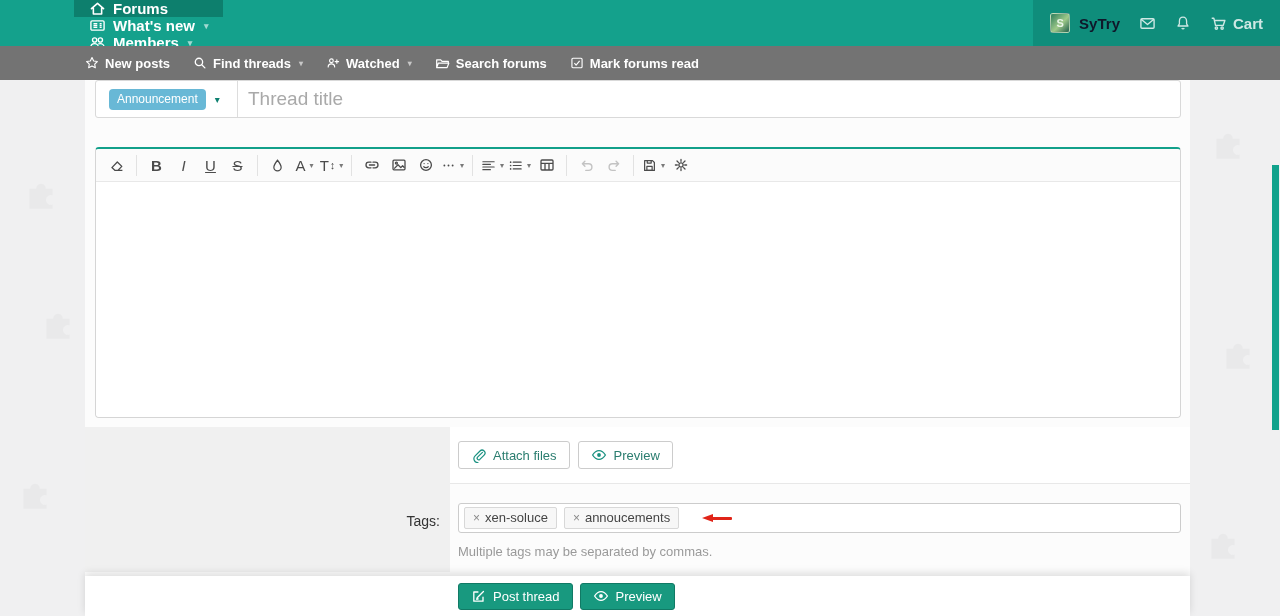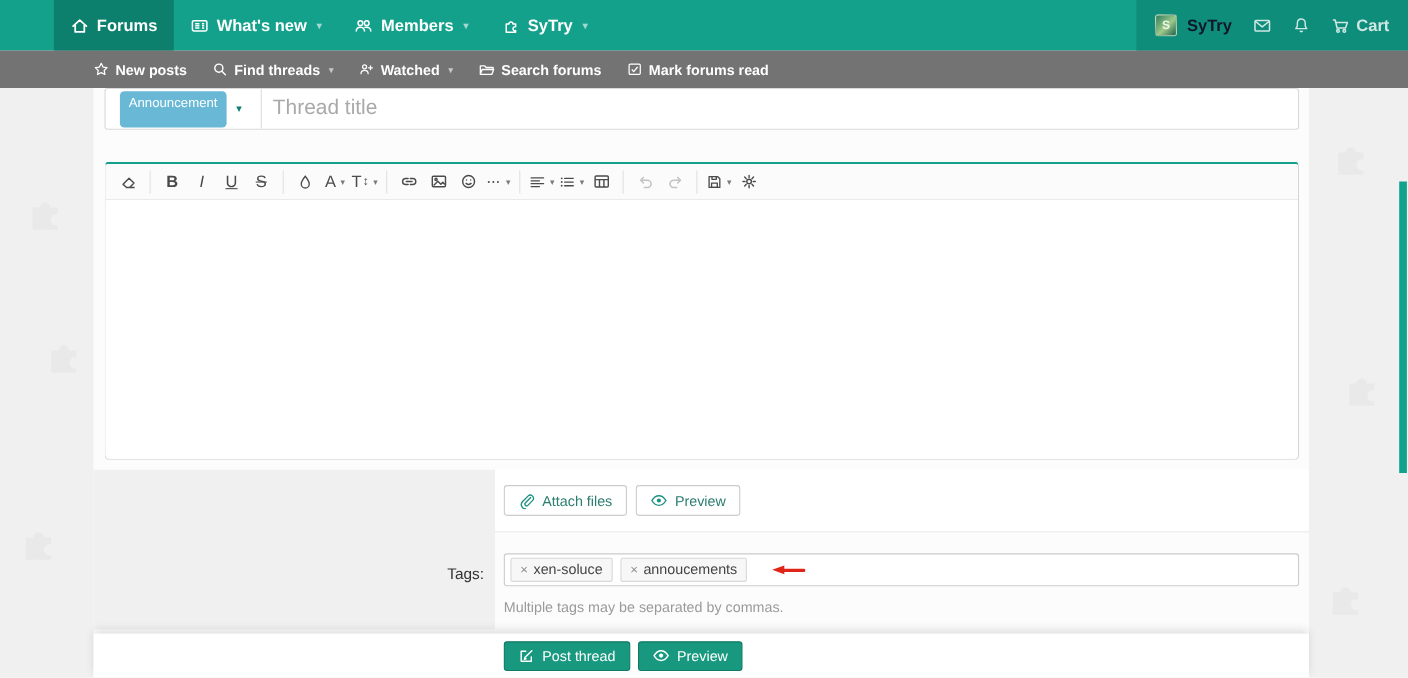--- a/index.html
+++ b/index.html
@@ -4,21 +4,21 @@
 <style>
   * { margin:0; padding:0; box-sizing:border-box; }
   html,body { width:1280px; height:616px; overflow:hidden; }
   body { font-family:"Liberation Sans", sans-serif; background:#f0f0f1; position:relative; }
 
   
   .bg-piece { position:absolute; opacity:0.05; color:#808080; }
 
   
   .nav { position:absolute; top:0; left:0; width:1280px; height:46px; background:#14a18c; display:flex; z-index:5; }
-  .nav-left { display:flex; margin-left:49px; }
+  .nav-left { display:flex; margin-left:74px;flex-direction:column; }
   .nav-item { display:flex; align-items:center; gap:7px; padding:0 15px; color:#fff; font-weight:bold; font-size:15px; cursor:pointer; }
   .nav-item.active { background:#0d7f6d; }
   .caret { font-size:9px; color:rgba(255,255,255,.6); margin-left:2px; }
   .nav-right { margin-left:auto; display:flex; }
   .user-panel { background:#0f8d7b; display:flex; align-items:center; gap:19px; padding:0 17px; }
   .avatar { width:20px; height:20px; border-radius:3px; background:linear-gradient(135deg,#2e7d5b,#9fc98a 55%,#1f5e4c); border:1px solid rgba(255,255,255,.4); display:flex; align-items:center; justify-content:center; color:#eaf6e8; font-size:11px; font-weight:bold; cursor:pointer; }
   .username { color:#0f172a; font-weight:bold; font-size:15px; margin-left:-10px; cursor:pointer; }
   .nav-ico { color:rgba(255,255,255,.8); display:flex; align-items:center; cursor:pointer; }
   .cart { display:flex; align-items:center; gap:6px; color:rgba(255,255,255,.8); font-size:15px; font-weight:bold; cursor:pointer; }
   .search-panel { background:#0c8170; display:flex; align-items:center; gap:8px; padding:0 20px; margin-right:92px; color:#fff; font-size:15px; font-weight:bold; cursor:pointer; }
@@ -26,21 +26,21 @@
   
   .subnav { position:absolute; top:46px; left:0; width:1280px; height:34px; background:#737373; display:flex; align-items:center; gap:23px; padding-left:85px; z-index:5; }
   .subnav-item { display:flex; align-items:center; gap:6px; color:#fff; font-size:13px; font-weight:bold; cursor:pointer; }
   .subnav-item .caret { font-size:8px; }
 
   
   .content { position:absolute; left:85px; top:80px; width:1105px; height:536px; background:#fcfcfc; }
 
   .title-box { position:absolute; left:10px; top:0; width:1086px; height:38px; background:#fff; border:1px solid #d9d9d9; border-radius:3px; display:flex; align-items:center; }
   .prefix-cell { width:142px; height:100%; display:flex; align-items:center; gap:9px; padding-left:13px; border-right:1px solid #ddd; cursor:pointer; }
-  .prefix-badge { background:#68b8d6; color:#fff; font-size:12px; padding:3px 8px 16px; border-radius:4px; white-space:nowrap;text-align:right; }
+  .prefix-badge { background:#68b8d6; color:#fff; font-size:12px; padding:3px 8px 4px; border-radius:4px; white-space:nowrap;text-align:right; }
   .caret-teal { color:#0d8070; font-size:10px; }
   .title-input { flex:1; height:100%; border:none; outline:none; background:transparent; font-family:"Liberation Sans",sans-serif; font-size:19px; color:#444; padding:0 10px; }
   .title-input::placeholder { color:#a9a9a9; }
 
   
   .editor-box { position:absolute; left:10px; top:67px; width:1086px; height:271px; background:#fff; border:1px solid #d5d5d5; border-top:2px solid #12a08a; border-radius:4px; }
   .toolbar { height:33px; background:#fbfbfb; border-bottom:1px solid #e8e8e8; border-radius:3px 3px 0 0; display:flex; align-items:center; padding:0 7px; }
   .tb-btn { min-width:27px; height:26px; display:flex; align-items:center; justify-content:center; gap:2px; color:#4b4b4b; font-size:14px; cursor:pointer; border-radius:2px; }
   .tb-btn .caret { color:#7a7a7a; font-size:8px; }
   .tb-btn.disabled { color:#c3c3c3; cursor:default; }

